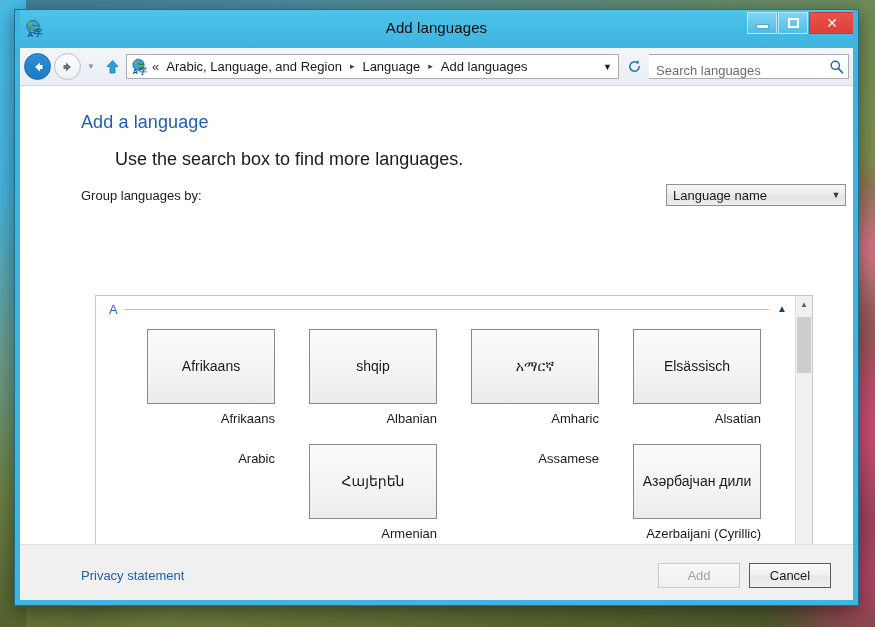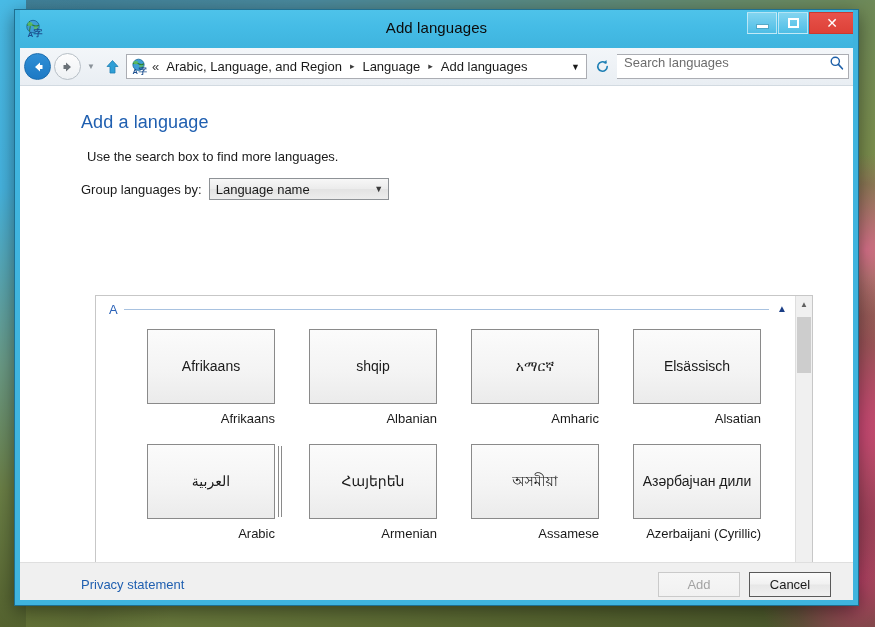--- a/index.html
+++ b/index.html
@@ -214,27 +214,27 @@
   }
   #refresh-btn {
     width: 24px; height: 25px;
     display: flex;
     align-items: center;
     justify-content: center;
     cursor: default;
     flex: 0 0 auto;
   }
   #searchbox {
-    width: 232px;
+    width: 200px;
     height: 25px;
     background: #ffffff;
     border: 1px solid #abadb3;
     border-left: none;
     display: flex;
-    align-items: flex-start;
+    align-items: flex-end;
     padding: 0 4px 0 7px;
     box-sizing: border-box;
     flex: 0 0 auto;
   }
   #search-placeholder {
     flex: 1 1 auto;
     font-size: 13px;
     color: #6d6d6d;
   }
 
@@ -247,29 +247,30 @@
     overflow: hidden;
   }
   #page-title {
     margin: 0 0 0 66px;
     font-size: 18px;
     font-weight: normal;
     color: #1f5fb0;
     letter-spacing: 0.1px;
   }
   #subtitle {
-    margin: 16px 0 0 72px;
-    font-size: 13px;
+    margin: 16px 0 0 100px;
+    font-size: 18px;
     color: #1a1a1a;
   }
   #group-row {
     margin: 14px 12px 0 66px;
     display: flex;
     align-items: center;
     gap: 7px;
+    justify-content: space-between;
   }
   #group-label {
     font-size: 13px;
     color: #1a1a1a;
   }
   #group-select {
     width: 180px;
     height: 22px;
     border: 1px solid #8e9296;
     background: linear-gradient(180deg, #f7f7f7 0%, #ececec 48%, #e3e3e3 52%, #ededed 100%);
@@ -420,21 +421,21 @@
     right: 1px;
     top: 4px;
     height: 56px;
     background: #cdcdcd;
     cursor: default;
   }
 
   
   #footer {
     flex: 0 0 auto;
-    height: 43px;
+    height: 61px;
     background: #f0f0f0;
     border-top: 1px solid #dfdfdf;
     display: flex;
     align-items: center;
     padding: 0 27px 0 66px;
     box-sizing: border-box;
   }
   #privacy-link {
     font-size: 13px;
     color: #1f5fb0;
@@ -610,43 +611,31 @@
             </div>
             <div class="tile-cell">
               <div class="tile-wrap">
                 <div class="tile-box">
                   <span class="tile-native">Elsässisch</span>
                 </div>
               </div>
               <div class="tile-caption">Alsatian</div>
             </div>
             <div class="tile-cell">
-              <div class="tile-wrap">
-                <div class="stack-edge e1"></div>
-                <div class="stack-edge e2"></div>
-                <div class="tile-box">
-                  <span class="tile-native">العربية</span>
-                </div>
-              </div>
               <div class="tile-caption">Arabic</div>
             </div>
             <div class="tile-cell">
               <div class="tile-wrap">
                 <div class="tile-box">
                   <span class="tile-native">Հայերեն</span>
                 </div>
               </div>
               <div class="tile-caption">Armenian</div>
             </div>
             <div class="tile-cell">
-              <div class="tile-wrap">
-                <div class="tile-box">
-                  <span class="tile-native">অসমীয়া</span>
-                </div>
-              </div>
               <div class="tile-caption">Assamese</div>
             </div>
             <div class="tile-cell">
               <div class="tile-wrap">
                 <div class="tile-box">
                   <span class="tile-native">Азәрбајчан дили</span>
                 </div>
               </div>
               <div class="tile-caption">Azerbaijani (Cyrillic)</div>
             </div>

